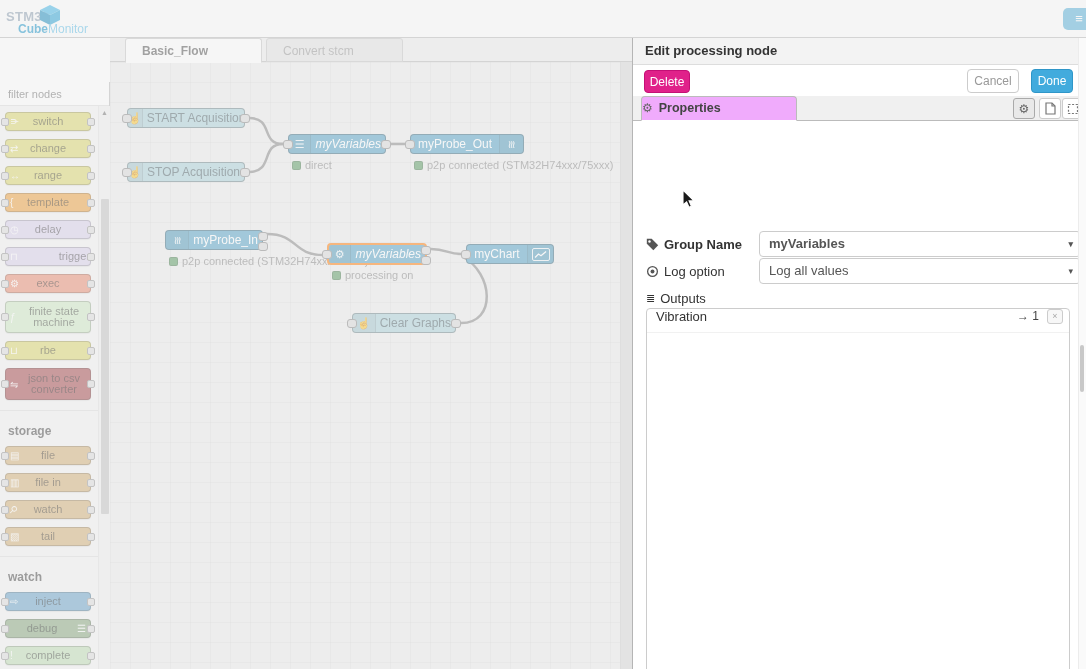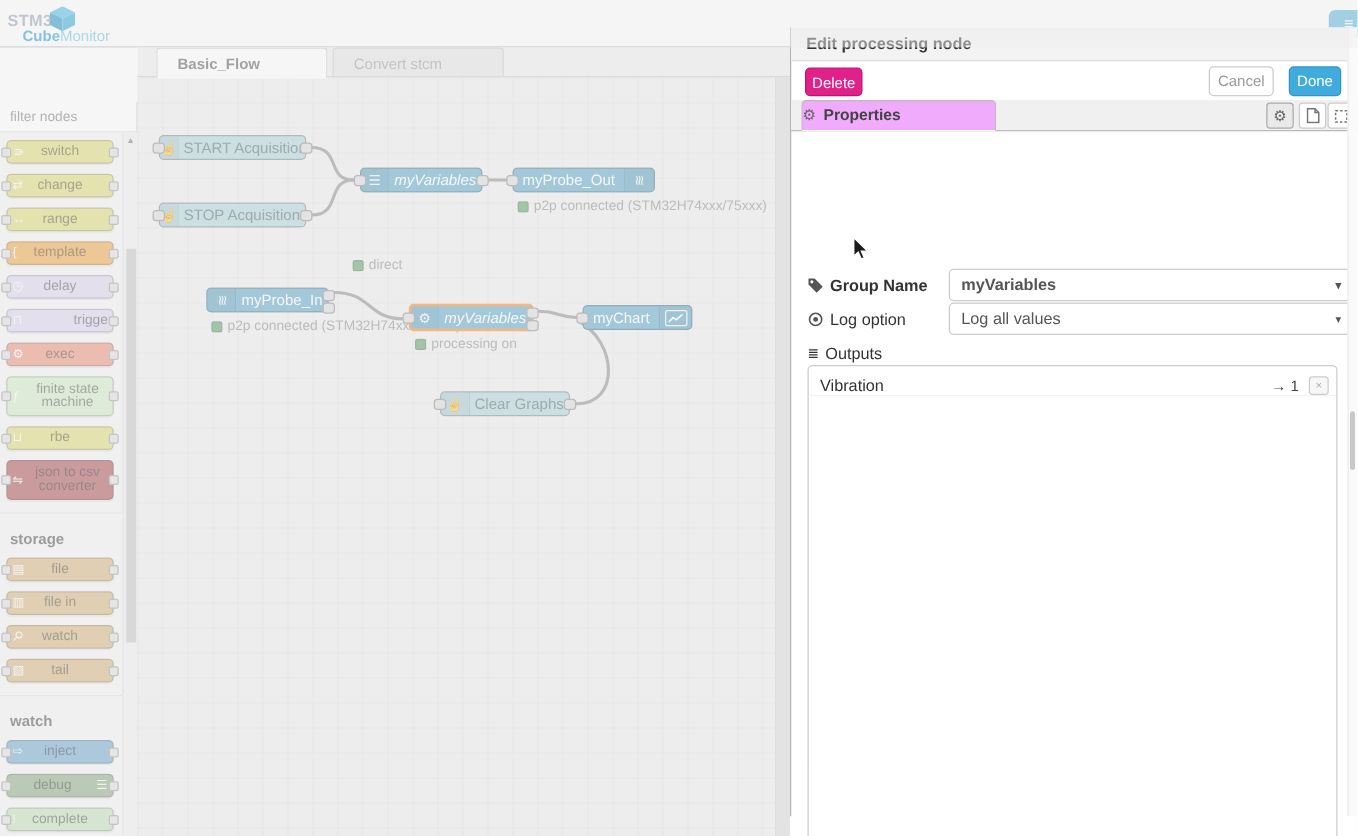--- a/index.html
+++ b/index.html
@@ -62,21 +62,21 @@
   .fnode.selected .fport.in { left:-7px; } 
   .italic { font-style:italic; }
   .rot90 { display:inline-block; transform:rotate(90deg); }
   .rot45 { display:inline-block; transform:rotate(45deg); }
   .status { position:absolute; display:flex; align-items:center; gap:4px; font-size:11px; color:#8a8a8a; white-space:nowrap; }
   .status .dot { width:9px; height:9px; background:#5b9b63; border:1px solid rgba(0,0,0,0.2); border-radius:2px; flex:0 0 auto; }
   .chart-ic { width:18px; height:13px; border:1px solid rgba(255,255,255,0.9); border-radius:2px; }
   .canvas-vscroll { position:absolute; left:620px; top:62px; width:12px; height:607px; background:#d8d8d8; border-left:1px solid #cfcfcf; }
 
   
-  .panel { position:absolute; left:632px; top:22px; width:454px; height:631px; background:#fff; border-left:1px solid #b5b5b5; }
+  .panel { position:absolute; left:632px; top:38px; width:454px; height:631px; background:#fff; border-left:1px solid #b5b5b5; }
   .panel-title { height:27px; background:#f3f3f3; border-bottom:1px solid #ddd; font-size:13px; font-weight:bold; color:#333; line-height:26px; padding-left:12px; }
   .panel-toolbar { position:relative; height:31px; }
   .btn { border-radius:4px; font-size:12px; text-align:center; cursor:pointer; }
   .btn-delete { position:absolute; left:11px; top:5px; width:46px; height:23px; background:#e0218a; color:#fff; line-height:23px; border:1px solid #c41076; }
   .btn-cancel { position:absolute; left:334px; top:4px; width:52px; height:24px; background:#fff; color:#999; line-height:22px; border:1px solid #ccc; }
   .btn-done { position:absolute; left:398px; top:4px; width:42px; height:24px; background:#42abdd; color:#fff; line-height:22px; border:1px solid #2f96c8; }
   .panel-tabs { position:relative; height:25px; background:#f0f0f0; border-bottom:1px solid #bbb; }
   .ptab { position:absolute; left:8px; top:0; width:156px; height:25px; background:#f0abfc; border:1px solid #bbb; border-bottom:1px solid #fff; border-radius:4px 4px 0 0; font-size:12.5px; font-weight:bold; color:#444; line-height:23px; z-index:2; }
   .ptab .gear { color:#666; font-weight:normal; margin-right:6px; font-size:12px; }
   .icon-btn { position:absolute; top:2px; width:22px; height:21px; background:#fff; border:1px solid #ccc; border-radius:3px; display:flex; align-items:center; justify-content:center; color:#666; font-size:12px; }
@@ -86,21 +86,21 @@
   .panel-form { position:relative; }
   .frow { position:absolute; left:13px; display:flex; align-items:center; }
   .flabel { width:100px; font-size:13px; color:#333; display:flex; align-items:center; gap:5px; }
   .flabel svg, .flabel .gl { color:#555; }
   .fselect { position:absolute; left:113px; width:322px; height:26px; border:1px solid #ccc; border-radius:4px; background:#fff; font-size:13px; color:#555; line-height:24px; padding:0 20px 0 9px; }
   .fselect .caret { position:absolute; right:7px; top:0; font-size:9px; color:#555; line-height:25px; }
   .row-group { top:105px; width:428px; height:36px;font-weight:bold; }
   .row-log { top:137px; width:428px; height:26px; }
   .outputs-label { position:absolute; left:13px; top:170px; font-size:13px; color:#333; display:flex; align-items:center; gap:5px; }
   .outputs-box { position:absolute; left:13px; top:187px; width:424px; height:397px; border:1px solid #ccc; border-radius:4px; background:#fff; }
-  .out-row { display:flex; align-items:flex-end; height:24px; padding:0 6px 0 9px; border-bottom:1px solid #f1f1f1; font-size:13px; color:#333; }
+  .out-row { display:flex; align-items:flex-start; height:24px; padding:0 6px 0 9px; border-bottom:1px solid #f1f1f1; font-size:13px; color:#333; }
   .out-row .oname { flex:1; }
   .out-row .ocount { color:#444; font-size:12px; margin-right:8px; }
   .out-close { width:16px; height:15px; border:1px solid #ccc; border-radius:3px; background:#f7f7f7; color:#aaa; font-size:9px; line-height:13px; text-align:center; }
   .panel-scroll { position:absolute; right:0; top:0; width:8px; height:631px; background:#fafafa; border-left:1px solid #ececec; }
   .panel-thumb { position:absolute; right:2px; top:307px; width:4px; height:47px; background:#c8c8c8; border-radius:2px; }
 
   
   .shade { position:absolute; background:rgba(238,238,238,0.5); pointer-events:none; z-index:40; }
   .shade-left { left:0; top:0; width:632px; height:669px; }
   .shade-top { left:632px; top:0; width:454px; height:38px; }
@@ -232,21 +232,21 @@
       <span class="nlbl">STOP Acquisition</span>
       <span class="fport out"></span>
     </div>
 
     <div class="fnode node-blue" style="left:178px; top:72px; width:98px;">
       <span class="fport in"></span>
       <span class="nicon l">☰</span>
       <span class="nlbl italic">myVariables</span>
       <span class="fport out"></span>
     </div>
-    <div class="status" style="left:172px; top:97px;margin-top:47px;">
+    <div class="status" style="left:182px; top:97px;">
       <span class="dot"></span>
       <span>direct</span>
     </div>
 
     <div class="fnode node-blue" style="left:300px; top:72px; width:114px;">
       <span class="fport in"></span>
       <span class="nlbl">myProbe_Out</span>
       <span class="nicon r">
           <span class="rot90">≋</span>
         </span>

